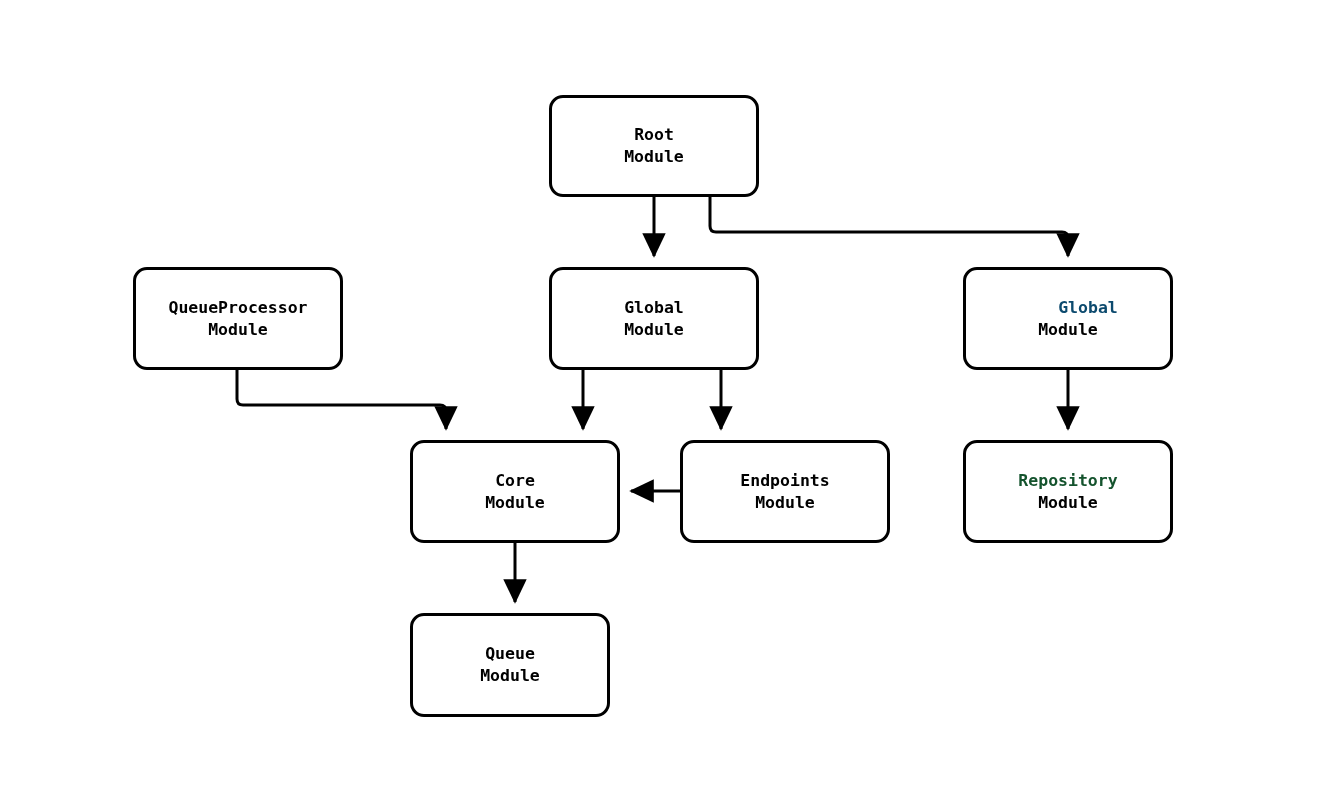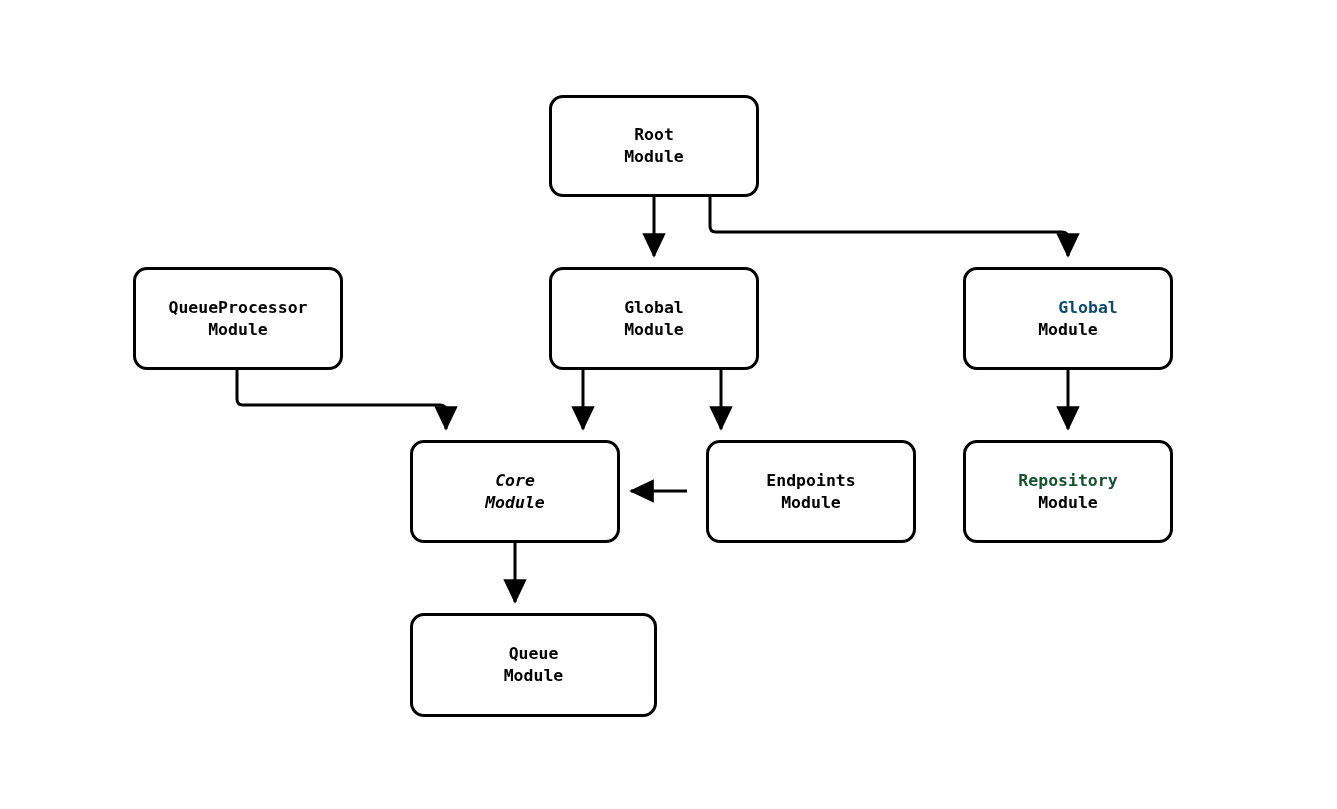--- a/index.html
+++ b/index.html
@@ -94,33 +94,33 @@
   <div class="node" id="node-server" style="left: 549px; top: 267px; width: 210px; height: 103px; background: rgb(255, 255, 255); border-color: rgb(0, 0, 0); border-width: 3px; border-radius: 14px;">
     <span class="node-label" style="color: rgb(0, 0, 0);">Global</span>
     <span class="node-label" style="color: rgb(0, 0, 0);">Module</span>
   </div>
 
   <div class="node" id="node-global" style="left: 963px; top: 267px; width: 210px; height: 103px; background: rgb(255, 255, 255); border-color: rgb(0, 0, 0); border-width: 3px; border-radius: 14px;">
     <span class="node-label" style="color: #0c4a6e; margin-left: 40px;">Global</span>
     <span class="node-label" style="color: rgb(0, 0, 0);">Module</span>
   </div>
 
-  <div class="node" id="node-core" style="left: 410px; top: 440px; width: 210px; height: 103px; background: rgb(255, 255, 255); border-color: rgb(0, 0, 0); border-width: 3px; border-radius: 14px; font-style: italic;">
+  <div class="node" id="node-core" style="left: 410px; top: 440px; width: 210px; height: 103px; background: rgb(255, 255, 255); border-color: rgb(0, 0, 0); border-width: 3px; border-radius: 14px;">
     <span class="node-label" style="color: rgb(0, 0, 0);">Core</span>
     <span class="node-label" style="color: rgb(0, 0, 0);">Module</span>
   </div>
 
-  <div class="node" id="node-endpoints" style="left: 706px; top: 440px; width: 210px; height: 103px; background: rgb(255, 255, 255); border-color: rgb(0, 0, 0); border-width: 3px; border-radius: 14px; text-align: right;">
+  <div class="node" id="node-endpoints" style="left: 680px; top: 440px; width: 210px; height: 103px; background: rgb(255, 255, 255); border-color: rgb(0, 0, 0); border-width: 3px; border-radius: 14px; text-align: right;">
     <span class="node-label" style="color: rgb(0, 0, 0);">Endpoints</span>
     <span class="node-label" style="color: rgb(0, 0, 0);">Module</span>
   </div>
 
   <div class="node" id="node-repository" style="left: 963px; top: 440px; width: 210px; height: 103px; background: rgb(255, 255, 255); border-color: rgb(0, 0, 0); border-width: 3px; border-radius: 14px;">
     <span class="node-label" style="color: #14532d;">Repository</span>
     <span class="node-label" style="color: rgb(0, 0, 0);">Module</span>
   </div>
 
-  <div class="node" id="node-queue" style="left: 410px; top: 613px; width: 247px; height: 104px; background: rgb(255, 255, 255); border-color: rgb(0, 0, 0); border-width: 3px; border-radius: 14px;">
+  <div class="node" id="node-queue" style="left: 410px; top: 613px; width: 200px; height: 104px; background: rgb(255, 255, 255); border-color: rgb(0, 0, 0); border-width: 3px; border-radius: 14px;">
     <span class="node-label" style="color: rgb(0, 0, 0);">Queue</span>
     <span class="node-label" style="color: rgb(0, 0, 0);">Module</span>
   </div>
 
 </div>
 
 </body></html>

